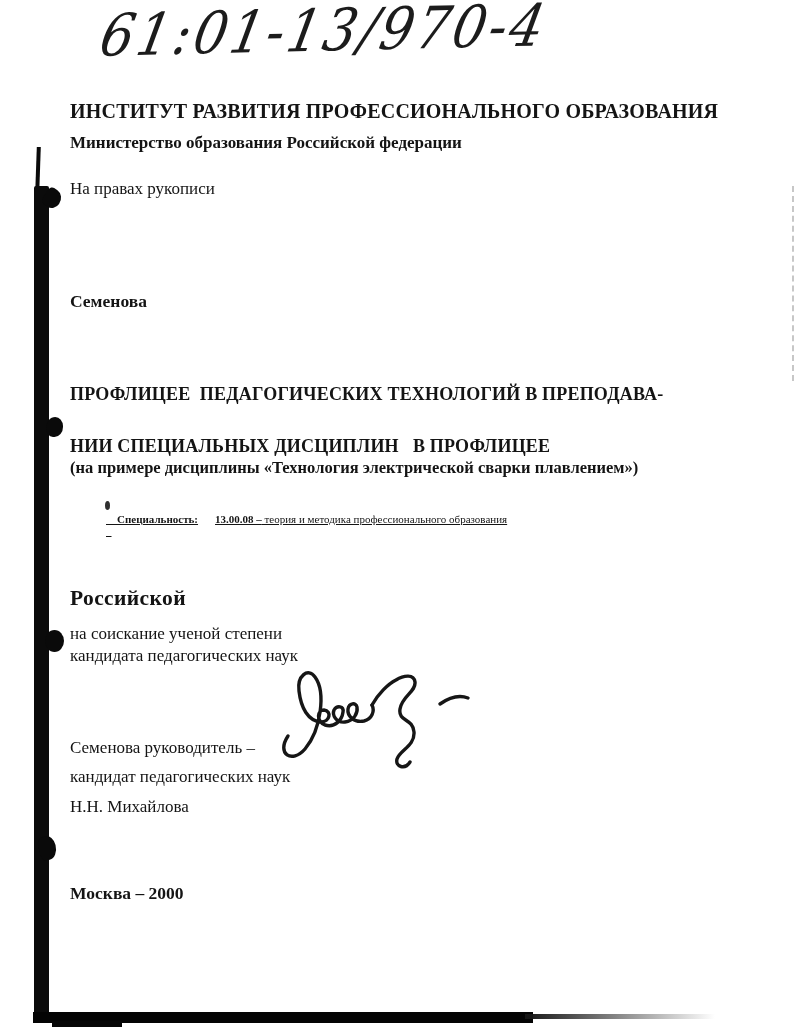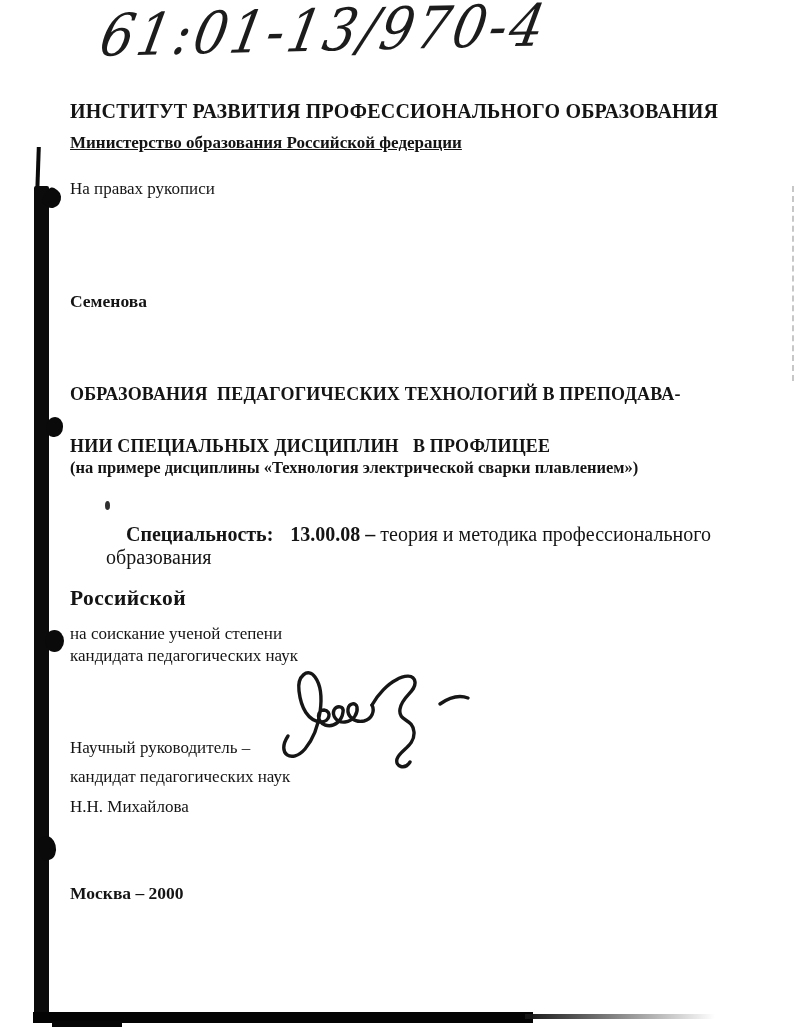--- a/index.html
+++ b/index.html
@@ -27,28 +27,28 @@
     font-style:italic;
     font-size:52px;
     letter-spacing:3px;
     color:#1c1c1c;
     transform:skewX(-12deg) scaleY(1.12) rotate(-1.2deg);
     transform-origin:left top;
     white-space:pre;
   }
 
   .institute{top:100px;font-size:20px;letter-spacing:.2px;}
-  .ministry{top:133px;font-size:17px;text-decoration:underline;}
+  .ministry{top:133px;font-size:17px;}
   .manuscript{top:179px;font-size:17px;right:66px;}
   .author-last{top:291px;font-size:17.5px;}
   .author-first{top:326px;font-size:17.5px;}
   .title1{top:384px;font-size:18px;letter-spacing:.2px;}
   .title2{top:436px;font-size:18px;letter-spacing:.2px;}
   .subtitle{top:459px;font-size:16.5px;}
-  .specialty{top:500px;left:106px;right:30px;text-align:left;font-size:20px;}
+  .specialty{top:500px;left:106px;right:30px;text-align:left;font-size:11px;text-decoration:underline;}
   .specialty .label{font-weight:bold;margin-right:17px;}
   .specialty .code{font-weight:bold;}
   .thesis-heading{top:586px;font-size:21.5px;letter-spacing:.4px;}
   .thesis-line1{top:624px;font-size:17px;}
   .thesis-line2{top:646px;font-size:17px;}
   .sup-role{top:738px;font-size:17px;right:66px;}
   .sup-degree{top:767px;font-size:17px;right:67px;}
   .sup-name{top:797px;font-size:17px;right:78px;}
   .footer-line{top:883px;font-size:17.5px;}
 
@@ -74,41 +74,41 @@
 <div class="page">
 
   <div class="handwriting" title="61:01-13/970-4">61:01-13/970-4</div>
 
   <div class="line institute bold">ИНСТИТУТ РАЗВИТИЯ ПРОФЕССИОНАЛЬНОГО ОБРАЗОВАНИЯ</div>
   <div class="line ministry bold">Министерство образования Российской федерации</div>
   <div class="line manuscript right">На правах рукописи</div>
 
   <div class="line author-last bold">Семенова</div>
 
-  <div class="line title1 bold">ОБРАЗОВАНИЯ  ПЕДАГОГИЧЕСКИХ ТЕХНОЛОГИЙ В ПРЕПОДАВА-</div>
+  <div class="line title1 bold">ПРОФЛИЦЕЕ  ПЕДАГОГИЧЕСКИХ ТЕХНОЛОГИЙ В ПРЕПОДАВА-</div>
   <div class="line title2 bold">НИИ СПЕЦИАЛЬНЫХ ДИСЦИПЛИН   В ПРОФЛИЦЕЕ</div>
   <div class="line subtitle bold">(на примере дисциплины «Технология электрической сварки плавлением»)</div>
 
   <div class="line specialty">
     <span class="label">Специальность:</span><span class="code">13.00.08 –</span><span> теория и методика профессионального образования</span>
   </div>
 
   <div class="line thesis-heading bold">Российской</div>
   <div class="line thesis-line1">на соискание ученой степени</div>
   <div class="line thesis-line2">кандидата педагогических наук</div>
 
   <svg class="signature-svg" width="225" height="110" viewBox="0 0 225 110">
     <g fill="none" stroke="#161616" stroke-width="3.4" stroke-linecap="round" stroke-linejoin="round">
       <path d="M16,72 C4,90 20,100 33,85 C49,66 54,28 43,13 C36,3 25,12 27,27 C29,44 36,57 49,58 C58,58 60,47 52,46 C45,46 44,57 53,61 C63,64 70,56 71,48 C72,42 65,41 62,46 C60,51 64,59 73,58 C82,57 86,49 85,43 C84,38 77,39 76,45 C75,52 82,59 92,57 C100,55 103,47 100,41"></path>
       <path d="M100,41 C106,30 116,20 124,16 C132,11 142,10 143,18 C144,28 130,32 128,45 C126,58 141,54 142,68 C143,82 128,86 125,95 C123,103 133,106 138,98"></path>
       <path d="M168,40 C178,33 188,31 196,34"></path>
     </g>
   </svg>
 
-  <div class="line sup-role right">Научный руководитель –</div>
+  <div class="line sup-role right">Семенова руководитель –</div>
   <div class="line sup-degree right">кандидат педагогических наук</div>
   <div class="line sup-name right">Н.Н. Михайлова</div>
 
   <div class="line footer-line bold">Москва – 2000</div>
 
   <div class="artifact stripe-thin"></div>
   <div class="artifact stripe-main"></div>
   <div class="artifact blob1"></div>
   <div class="artifact blob2"></div>
   <div class="artifact blob3"></div>

